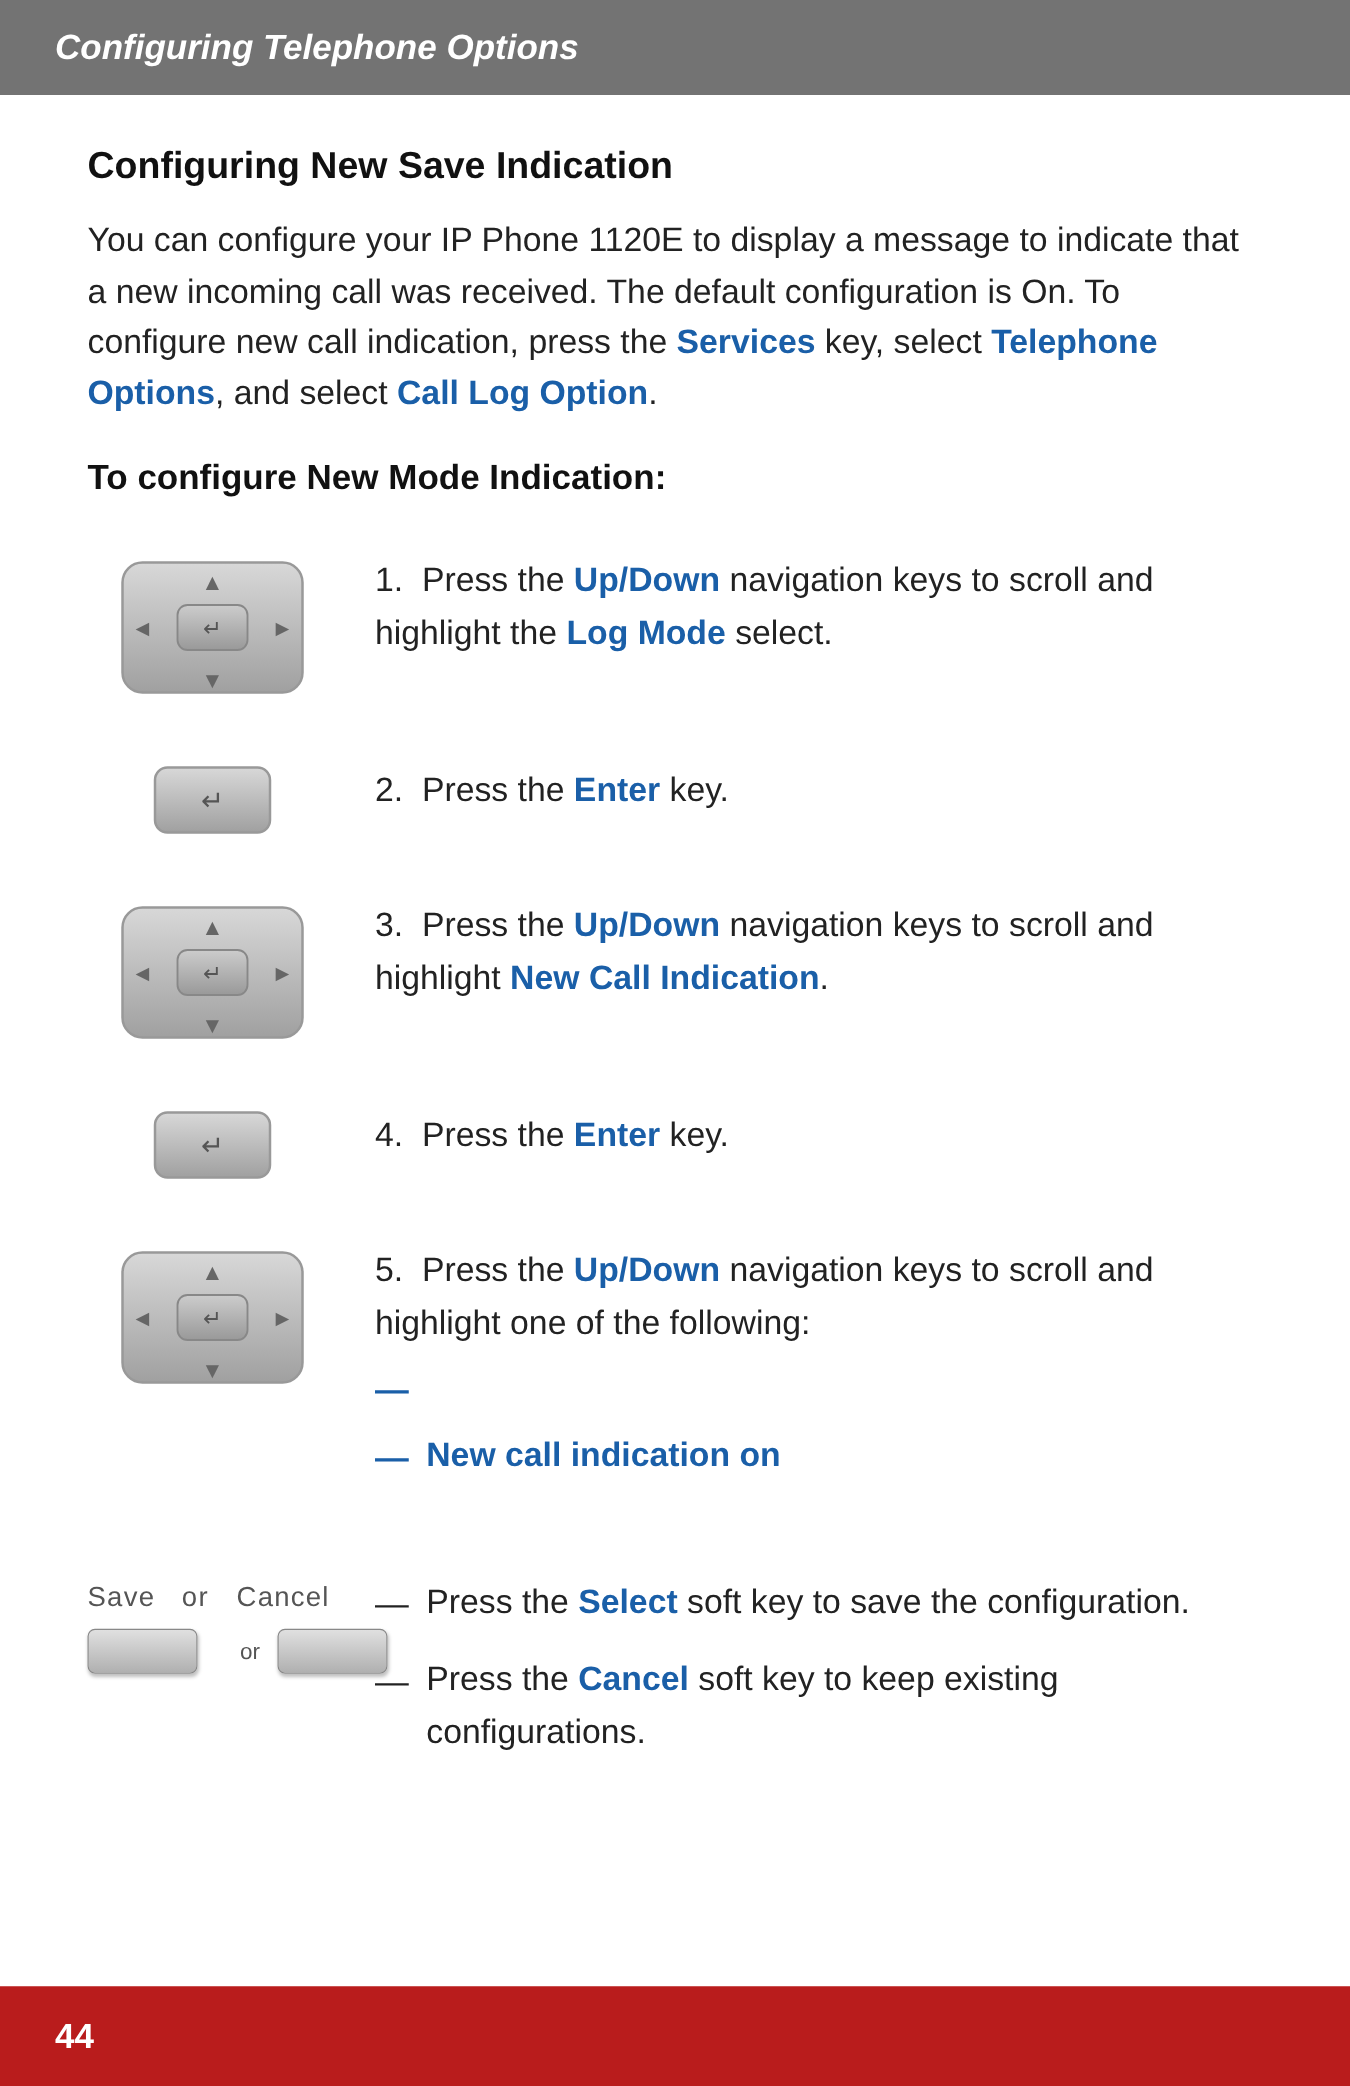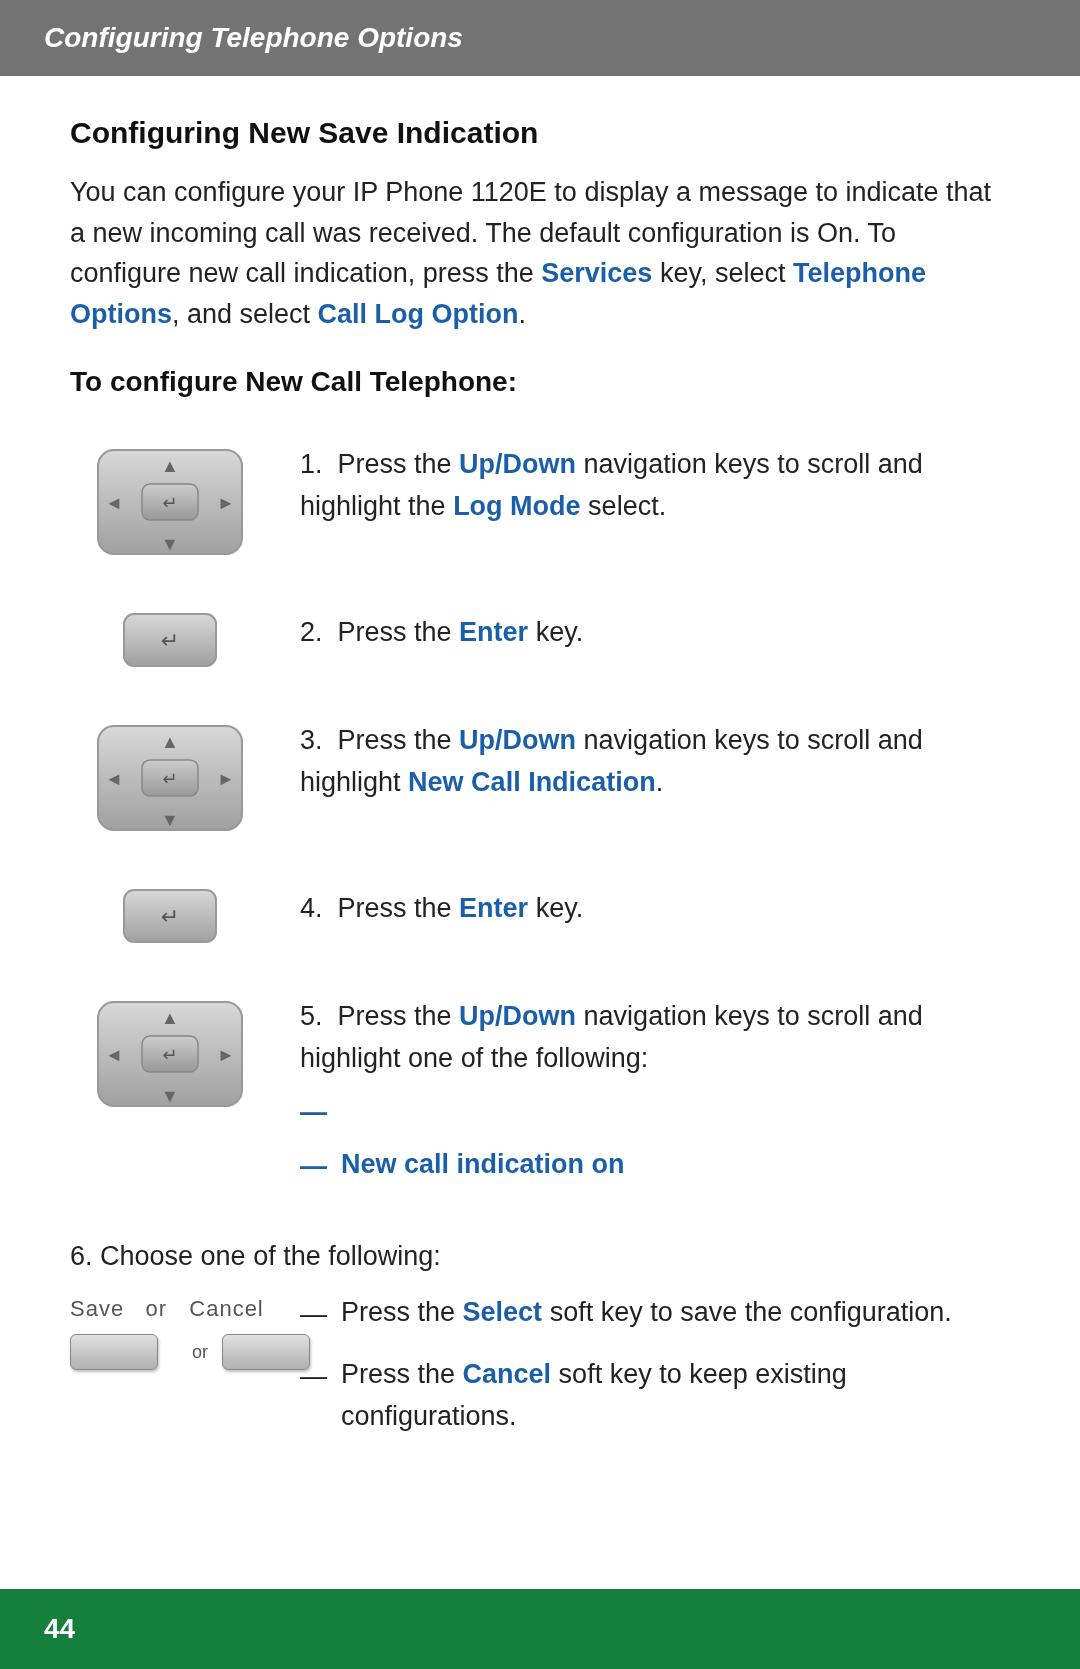--- a/index.html
+++ b/index.html
@@ -178,21 +178,21 @@
       margin-top: 2px;
     }
 
     
     .footer {
       position: absolute;
       bottom: 0;
       left: 0;
       right: 0;
       height: 80px;
-      background: #15803d;
+      background: #b91c1c;
       display: flex;
       align-items: center;
       padding-left: 44px;
     }
     .footer-page {
       color: #ffffff;
       font-size: 28px;
       font-weight: bold;
     }
 
@@ -209,21 +209,21 @@
 </div>
 
 <div class="content">
 
   <div class="section-title">Configuring New Save Indication</div>
 
   <p class="intro-text">
     <span>You can configure your IP Phone 1120E to display a message to indicate that a new incoming call was received. The default configuration is On. To configure new call indication, press the </span><span class="blue-bold">Services</span><span> key, select </span><span class="blue-bold">Telephone Options</span><span>, and select </span><span class="blue-bold">Call Log Option</span><span>.</span>
   </p>
 
-  <div class="subsection-title">To configure New Call Telephone:</div>
+  <div class="subsection-title">To configure New Mode Indication:</div>
 
   <div class="steps">
 
     <div class="step-row">
       <div class="step-image">
         <svg class="nav-key" viewBox="0 0 160 120" xmlns="http://www.w3.org/2000/svg">
           <rect x="8" y="8" width="144" height="104" rx="16" ry="16" fill="url(#navGrad)" stroke="#999" stroke-width="2"></rect>
           <defs>
             <linearGradient id="navGrad" x1="0" y1="0" x2="0" y2="1">
               <stop offset="0%" stop-color="#d8d8d8"></stop>
@@ -353,21 +353,20 @@
           <li>
             <span class="dash">—</span>
             <span>New call indication on</span>
           </li>
         </ul>
       </div>
     </div>
 
   </div>
 
-  <div class="step6-label">6.  Choose one of the following:</div>
 
   <div class="softkey-row">
     <div class="softkey-image-area">
       <div class="softkey-label-row">
         <span style="font-size:22px; color:#555; letter-spacing:1px;">Save&nbsp;&nbsp;&nbsp;or</span>
         <span style="font-size:22px; color:#555; letter-spacing:1px;">&nbsp;&nbsp;Cancel</span>
       </div>
       <div style="display:flex; align-items:center; gap:14px; margin-top:6px;">
         <div class="softkey-btn"></div>
         <span style="font-size:18px; color:#555;margin-left:20px;">or</span>

